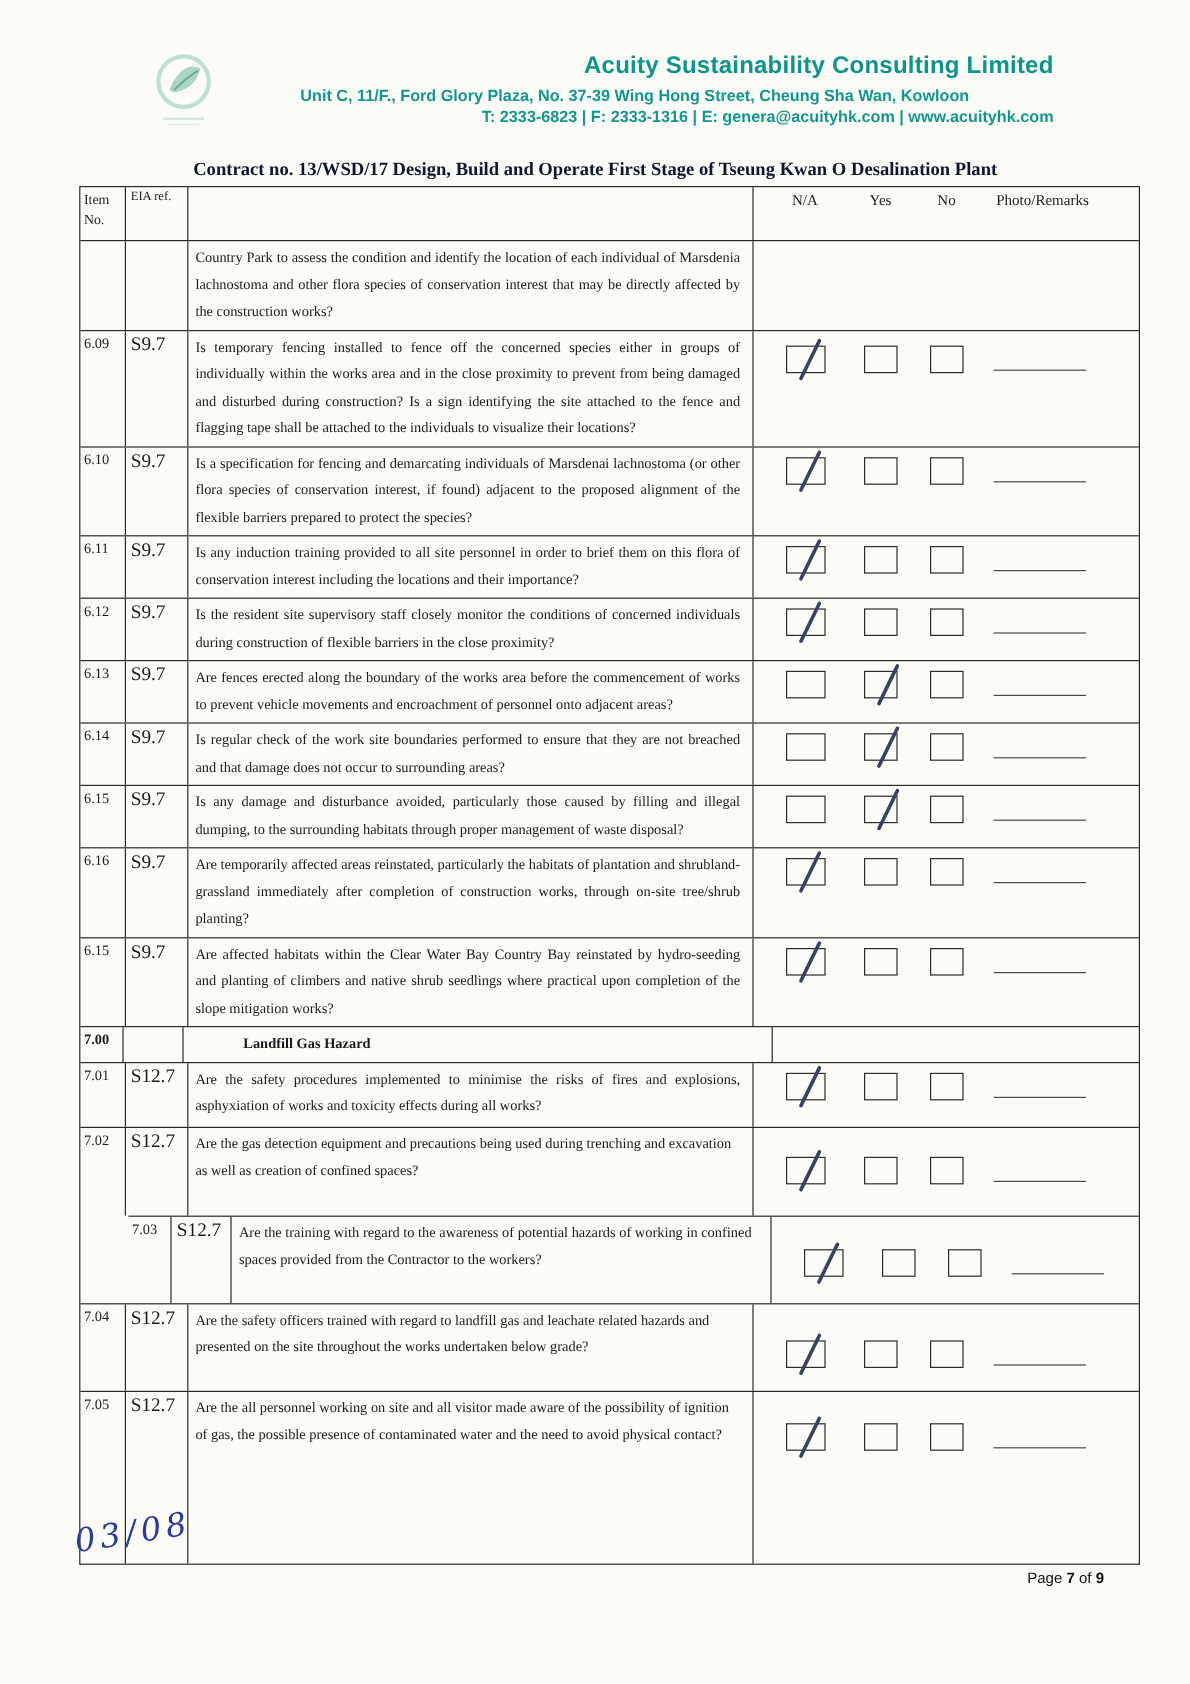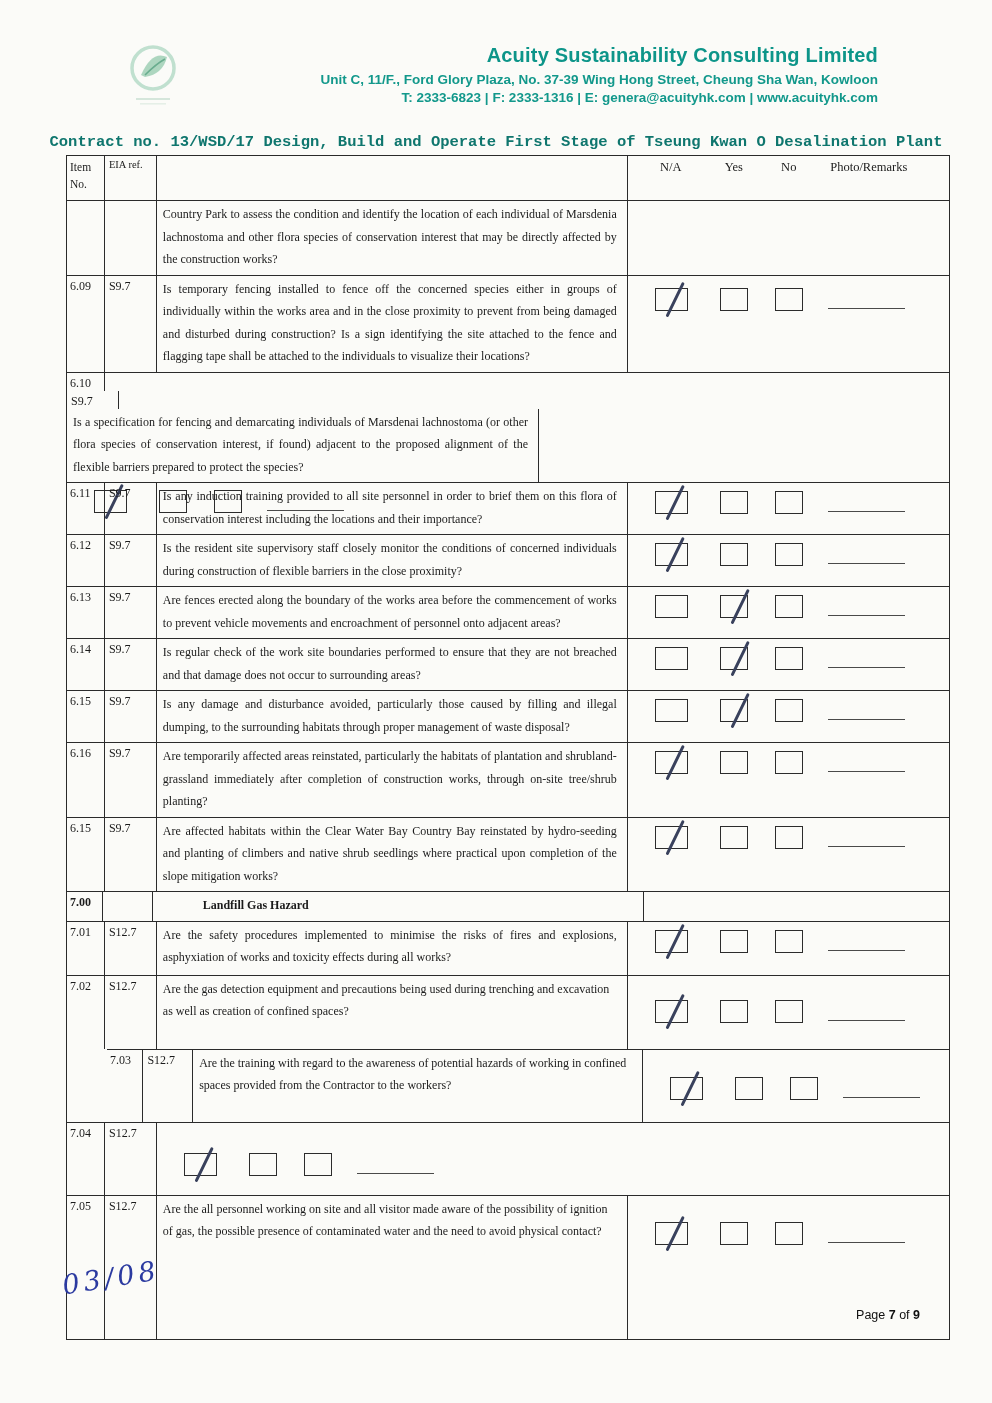--- a/index.html
+++ b/index.html
@@ -15,40 +15,40 @@
   
   .logo { position: absolute; left: 126px; top: 42px; opacity: .85; }
   .head-text { position: absolute; left: 180px; right: 114px; top: 44px; text-align: right; }
   .company {
     font-family: "Liberation Sans", sans-serif;
     font-weight: bold; font-size: 20px; color: #0d9589; letter-spacing: .2px;
     margin-bottom: 5px;
   }
   .address {
     font-family: "Liberation Sans", sans-serif;
-    font-weight: 600; font-size: 13.5px; color: #12988b; margin-bottom: 3px;
+    font-weight: 600; font-size: 13.5px; color: #12988b; margin-bottom: 3px; text-align: center;
   }
   .contact {
     font-family: "Liberation Sans", sans-serif;
     font-weight: 600; font-size: 13.5px; color: #12988b;
   }
   .doc-title {
     position: absolute; top: 133px; left: 0; right: 0; text-align: center;
-    font-family: Liberation Mono, monospace; font-weight: bold; font-size: 15.5px; color: #0f766e;
+    font-family: Liberation Serif, serif; font-weight: bold; font-size: 15.5px; color: #0f172a;
   }
 
   
   .tbl {
     position: absolute; left: 66px; top: 155px; width: 884px;
     border: 1.6px solid #2a2a2a; background: transparent;
   }
   .t-head { display: flex; height: 44px; }
   .t-row { display: flex; position: relative; --atop: 8px; border-top: 1.35px solid #2b2b2b; }
   .c-item { width: 38px; border-right: 1.35px solid #2b2b2b; font-size: 12px; padding: 3px 1px 0 3px; }
-  .c-ref  { width: 52px; border-right: 1.35px solid #2b2b2b; font-size: 12px; padding: 3px 1px 0 4px; }
+  .c-ref  { width: 52px; border-right: 1.35px solid #2b2b2b; font-size: 16px; padding: 3px 1px 0 4px; }
   .c-q    { width: 472px; border-right: 1.35px solid #2b2b2b; font-size: 12px; line-height: 22.5px;
             padding: 2px 10px 4px 6px; text-align: justify; }
   .answers { width: 322px; position: relative; }
 
   .h-item { display: flex; flex-direction: column; font-size: 11.5px; line-height: 17px; }
   .h-ref { font-size: 10.5px; }
   .hlab { position: absolute; top: 4px; transform: translateX(-50%); font-size: 12.5px; white-space: nowrap; }
   .hl-na { left: 43px; } .hl-yes { left: 106px; } .hl-no { left: 161px; } .hl-rem { left: 241px; }
 
   .abox { position: absolute; top: var(--atop); height: 23px; border: 1.7px solid #2c2c2c; }
@@ -56,21 +56,21 @@
   .box-yes { left: 92px; width: 28px; }
   .box-no { left: 147px; width: 28px; }
   .remark-line { position: absolute; top: calc(var(--atop) + 20px); left: 200px; width: 77px;
                  border-bottom: 1.6px solid #4a4a4a; height: 0; }
   .tick { position: absolute; left: 11px; bottom: -7px; width: 2.6px; height: 38px;
           background: #39415c; transform: rotate(26deg); transform-origin: 50% 90%; border-radius: 2px; }
 
   
   .r0  { min-height: 70px; }
   .r1  { min-height: 93px; --atop: 12px; }
-  .r2  { min-height: 67px; flex-direction: column; }
+  .r2  { min-height: 67px; }
   .r3, .r4 { min-height: 49px; }
   .r5, .r6, .r7 { min-height: 48px; }
   .r8  { min-height: 69px; }
   .r9  { min-height: 68px; }
   .r10 { min-height: 24px; }
   .r11 { min-height: 54px; }
   .r12 { min-height: 74px; justify-content: flex-end; --atop: 24px; }
   .r13 { min-height: 73px; margin-left: 40px; --atop: 27px; }
   .r14 { min-height: 73px; --atop: 30px; }
   .r15 { min-height: 144px; --atop: 26px; }
@@ -303,20 +303,21 @@
               <span class="tick"></span>
             </span>
       <span class="abox box-yes"></span>
       <span class="abox box-no"></span>
       <span class="remark-line"></span>
     </div>
   </div>
         <div class="t-row r14">
     <div class="c-item">7.04</div>
     <div class="c-ref">S12.7</div>
+    <div class="c-q">Are the safety officers trained with regard to landfill gas and leachate related hazards and presented on the site throughout the works undertaken below grade?</div>
     <div class="answers">
       <span class="abox box-na">
               <span class="tick"></span>
             </span>
       <span class="abox box-yes"></span>
       <span class="abox box-no"></span>
       <span class="remark-line"></span>
     </div>
   </div>
         <div class="t-row r15">

